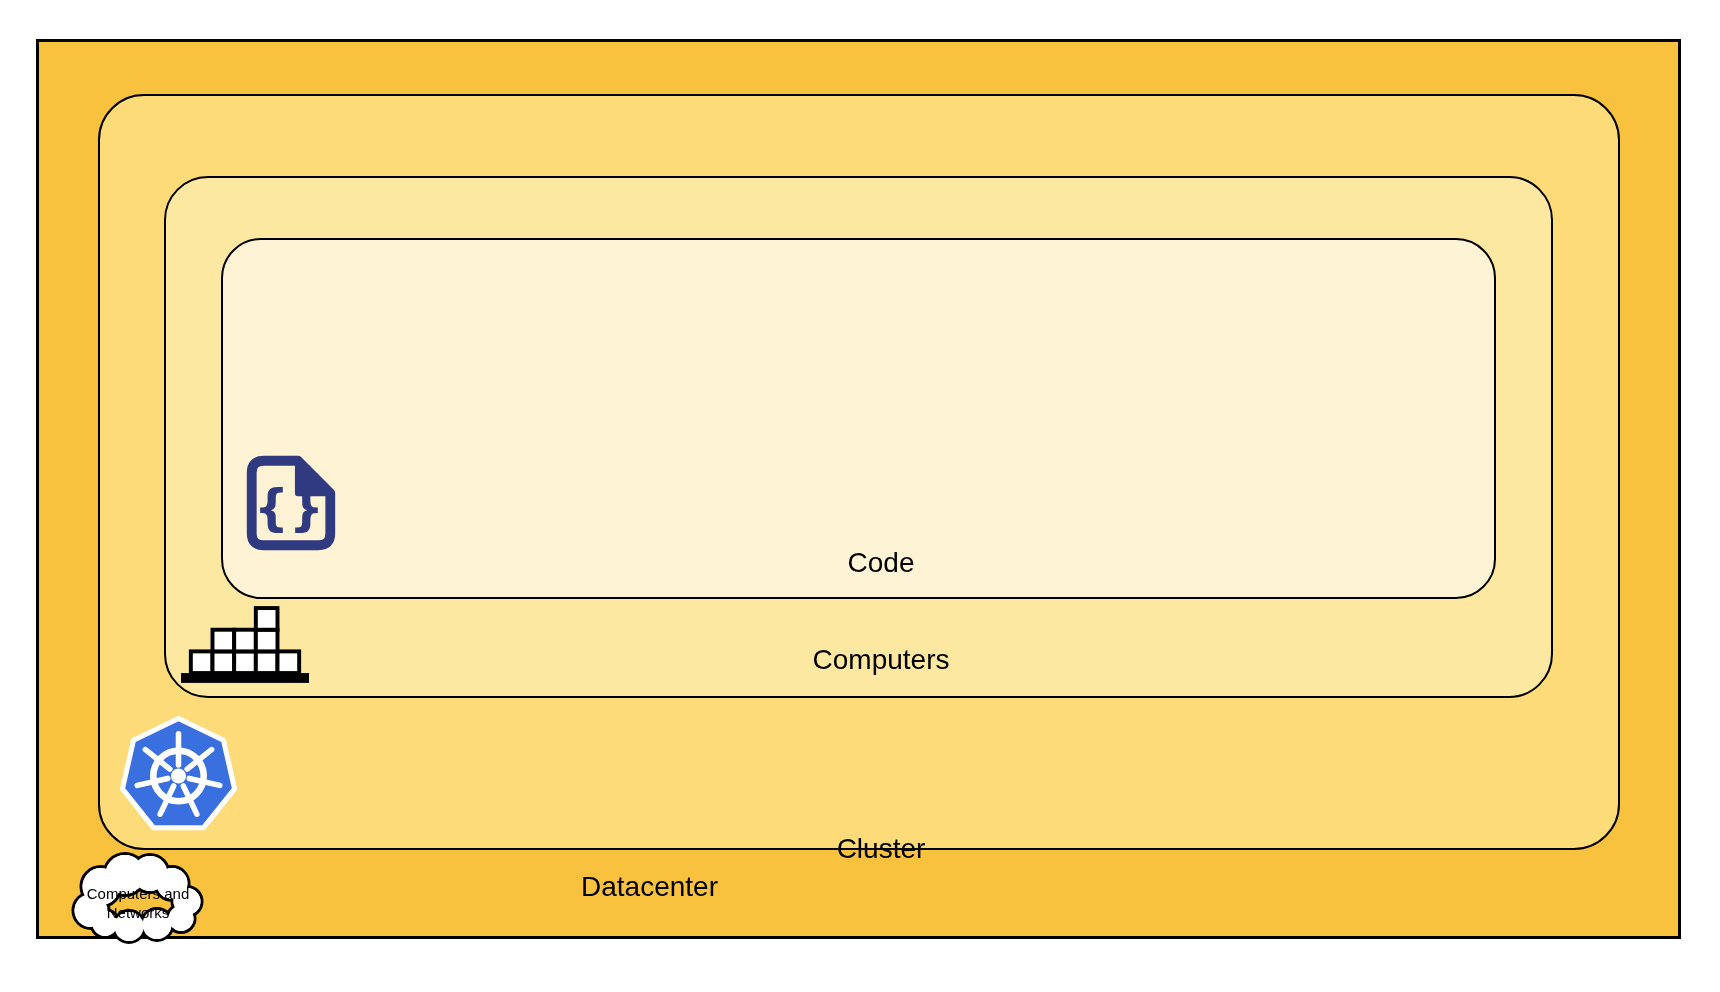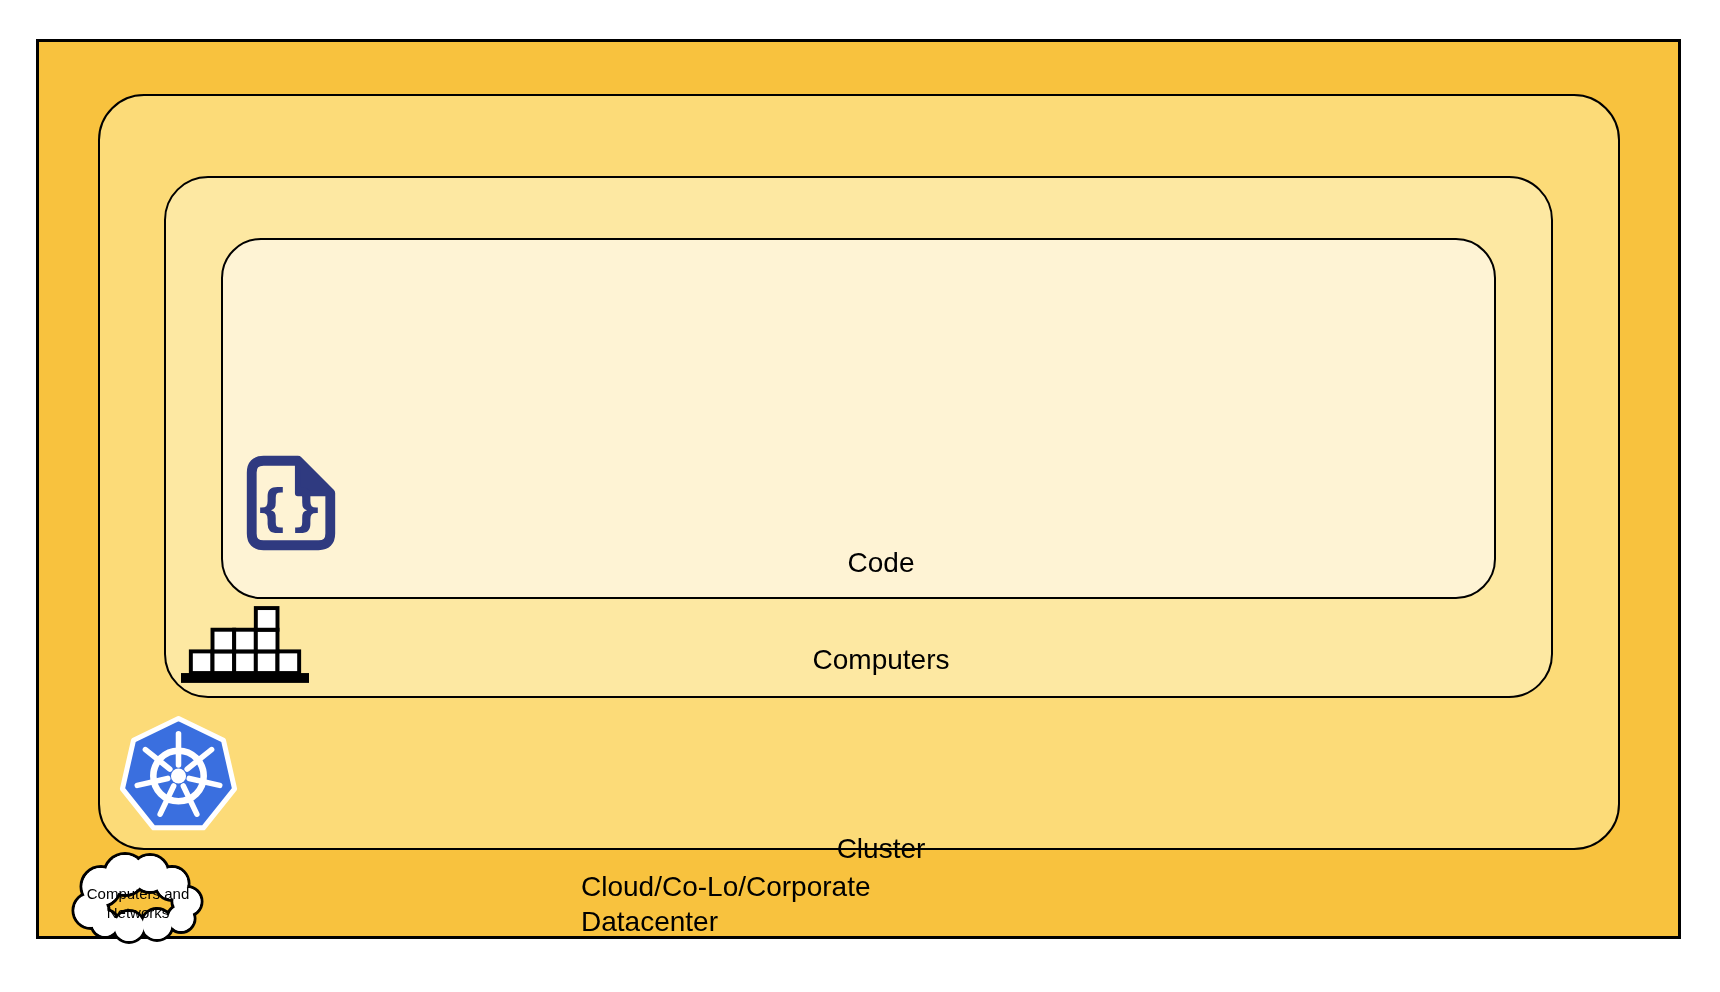--- a/index.html
+++ b/index.html
@@ -85,21 +85,20 @@
   <div class="layer layer-cluster"></div>
 
   <div class="layer layer-container"></div>
 
   <div class="layer layer-code"></div>
 
   <div class="layer-label label-code">Code</div>
   <div class="layer-label label-container">Computers</div>
   <div class="layer-label label-cluster">Cluster</div>
   <div class="layer-label label-datacenter">
-    <div>Cloud/Co-Lo/Corporate</div>
     <div>Datacenter</div>
   </div>
 
   <div class="icon icon-code-file">
     <svg viewBox="0 0 110 104" xmlns="http://www.w3.org/2000/svg">
       <path d="M 62,9 H 27 Q 15,9 15,21 V 83 Q 15,95 27,95 H 83 Q 95,95 95,83 V 42 L 62,9 Z" fill="none" stroke="#2F3A80" stroke-width="10" stroke-linejoin="round" stroke-linecap="round"></path>
       <path d="M 62,9 L 62,42 L 95,42 Z" fill="#2F3A80" stroke="#2F3A80" stroke-width="6" stroke-linejoin="round"></path>
       <text x="53" y="74" text-anchor="middle" font-size="50" font-weight="bold" fill="#2F3A80" font-family="DejaVu Sans, sans-serif">{}</text>
     </svg>
   </div>

